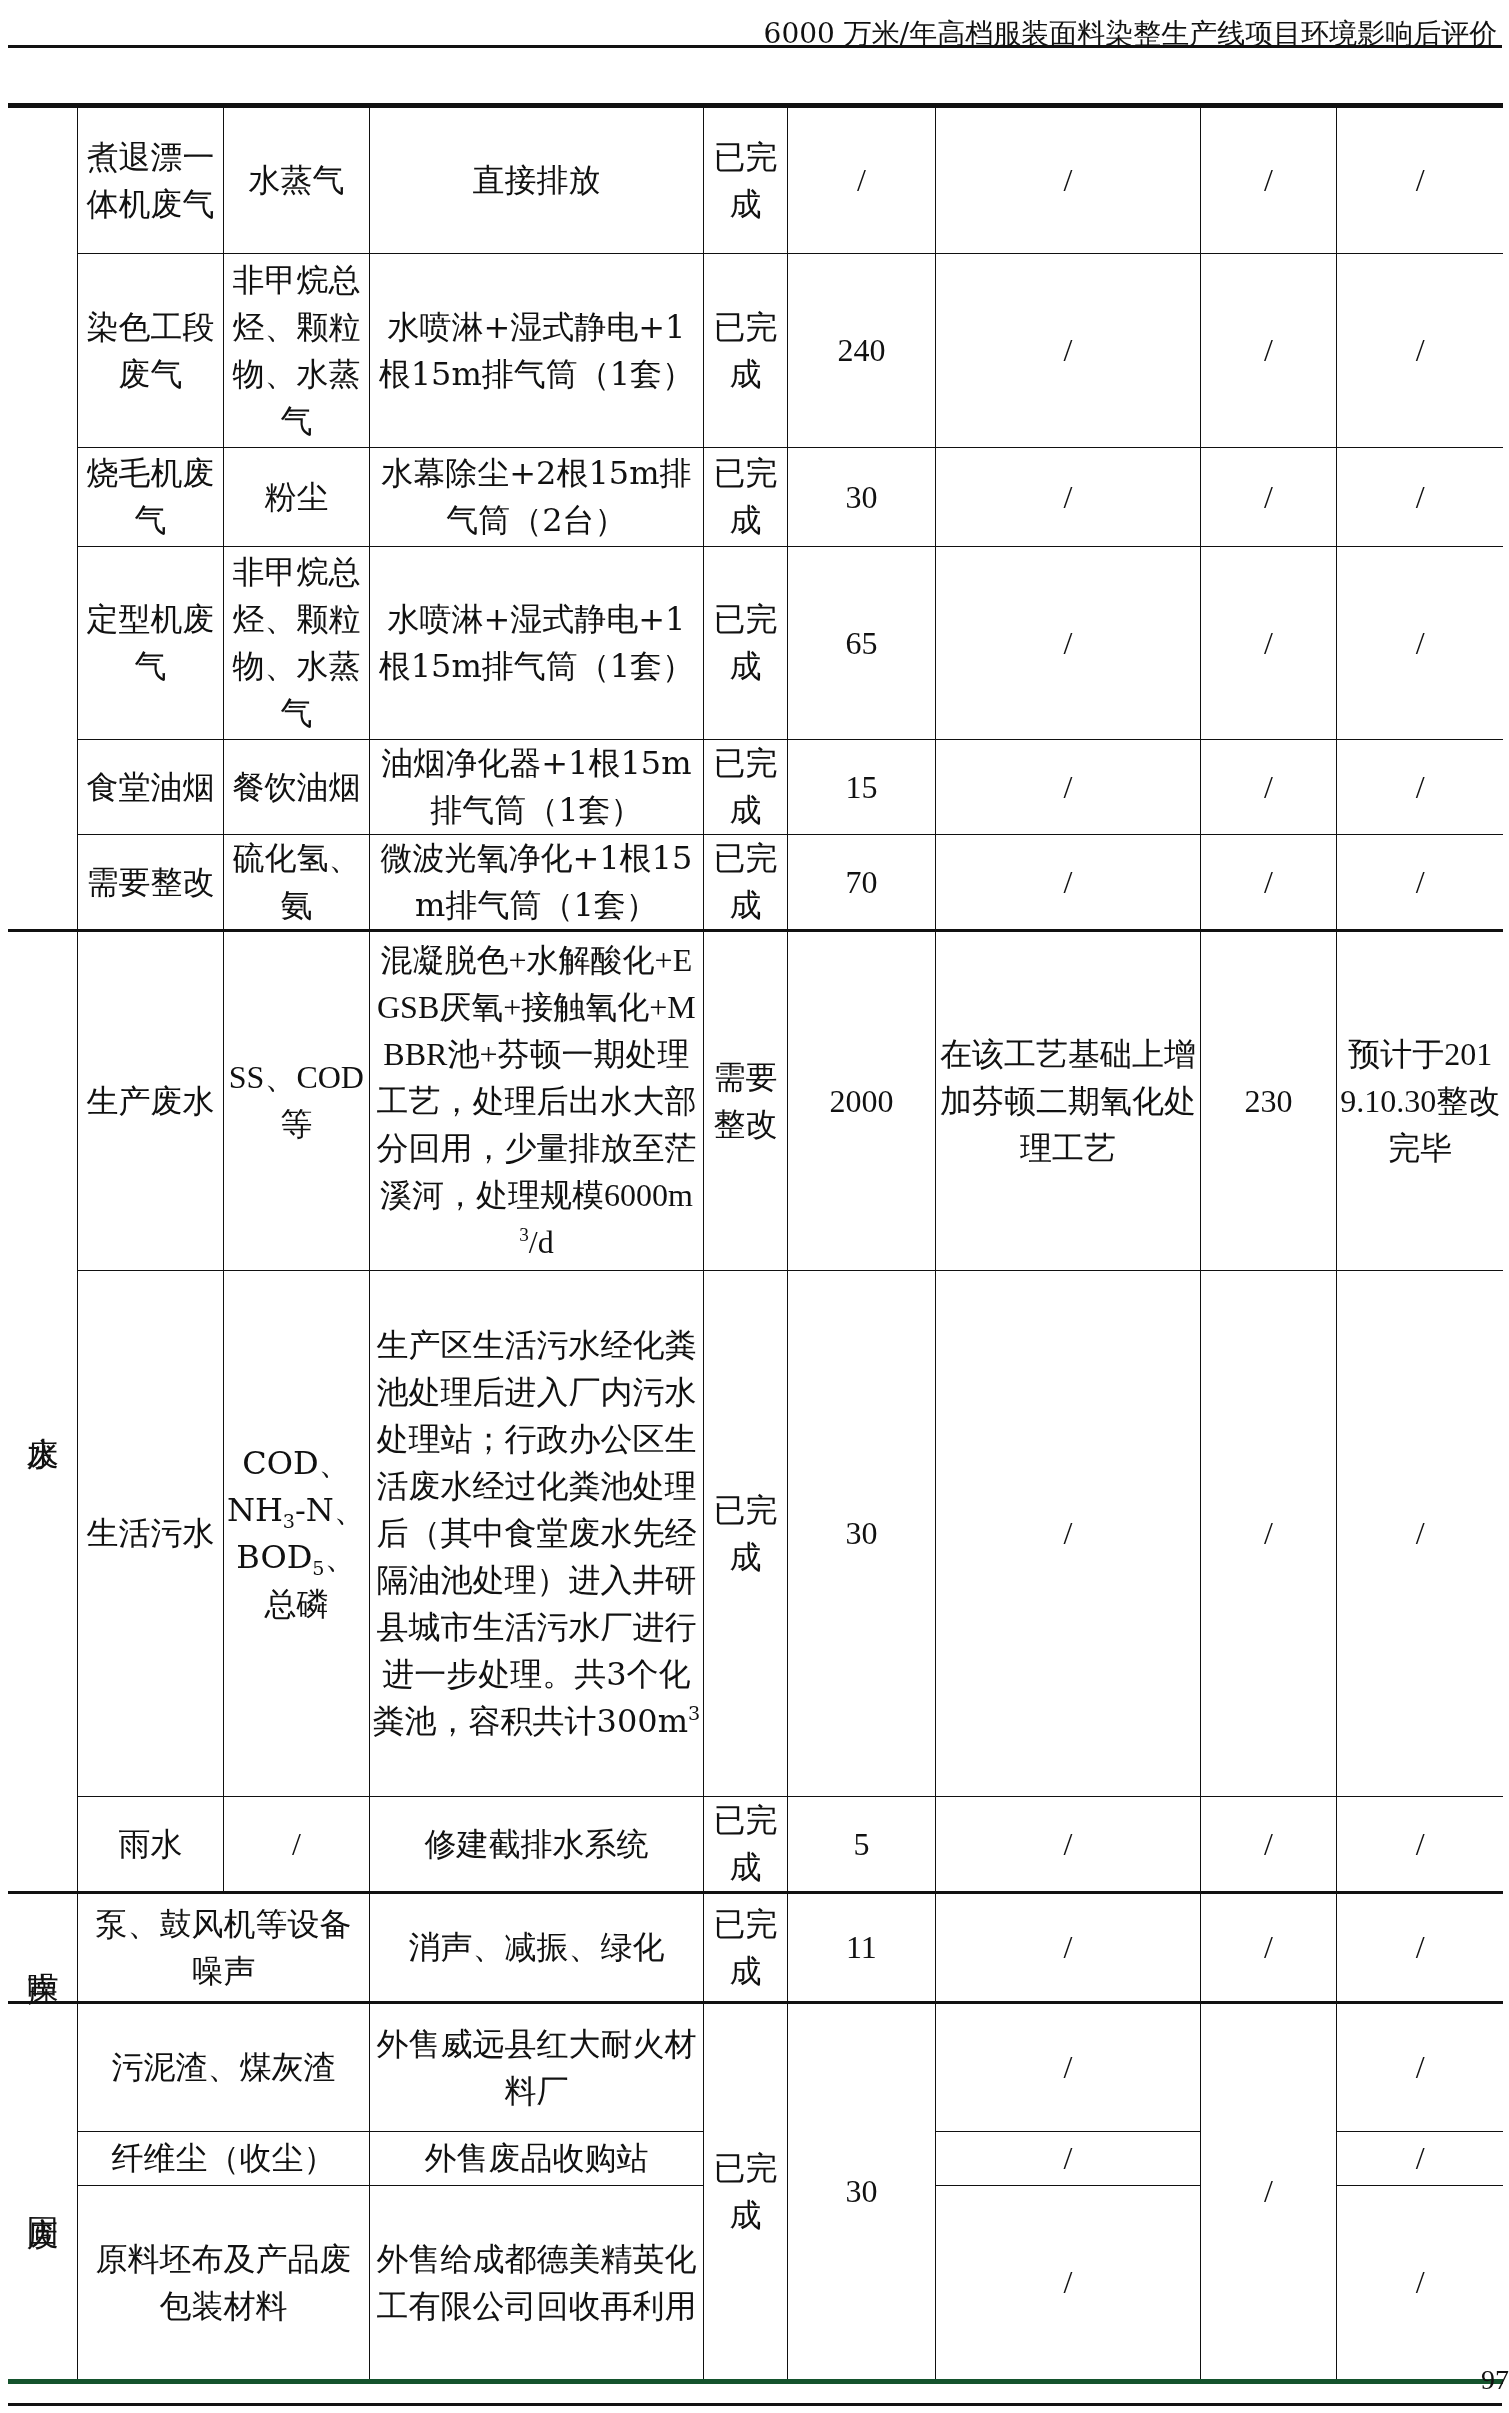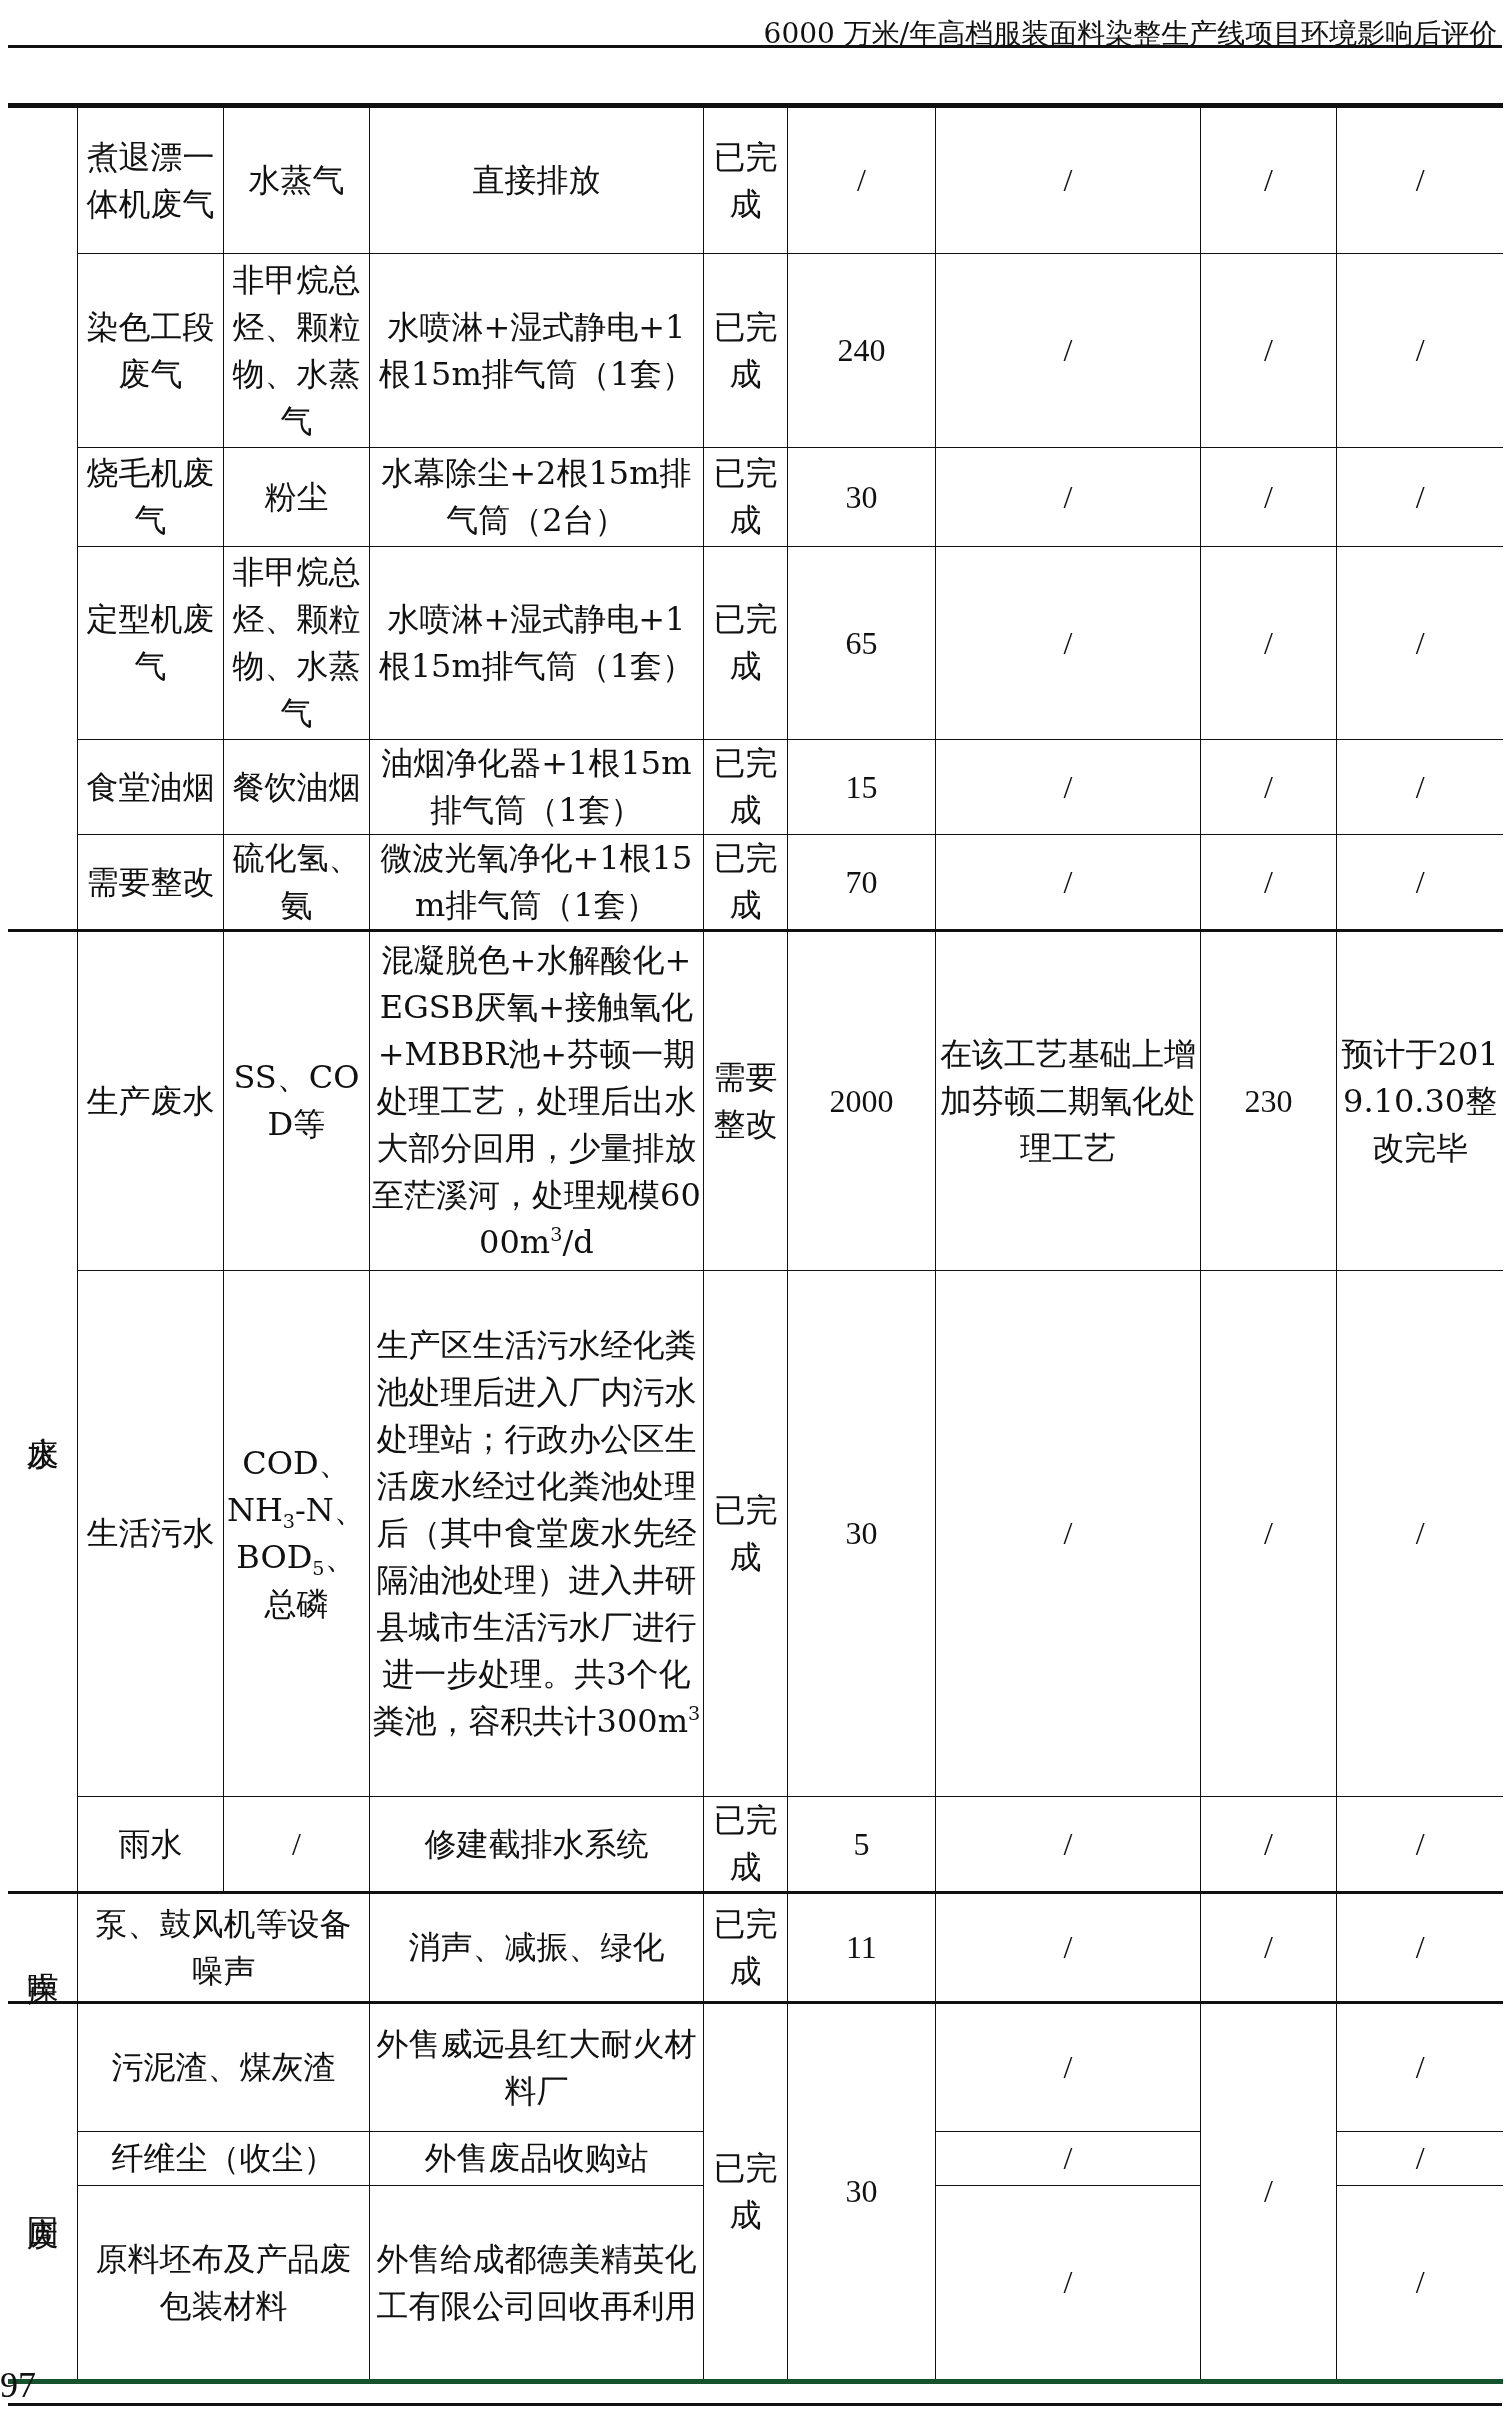--- a/index.html
+++ b/index.html
@@ -5,25 +5,25 @@
   html,body{margin:0;padding:0;background:#fff;}
   body{width:1509px;height:2413px;position:relative;overflow:hidden;
        font-family:"DejaVu Serif","Liberation Serif",serif;color:#111;}
   .header-title{position:absolute;right:11.8px;top:15px;font-size:28px;letter-spacing:0;}
   .header-rule{position:absolute;left:8.4px;right:6.7px;top:45px;height:2.5px;background:#111;}
   table.eia{position:absolute;left:8.4px;top:103px;width:1494px;border-collapse:collapse;table-layout:fixed;
             font-size:32px;line-height:47px;border-top:5px solid #111;border-bottom:5px solid #14532d;}
   table.eia td{border:1.7px solid #111;text-align:center;vertical-align:middle;padding:0 1.7px;word-break:break-all;}
   table.eia td.cat{border-left:none;}
   table.eia td:last-child{border-right:none;}
-  table.eia tr.group-sep td{border-top:3.4px solid #111;}
+  table.eia tr.group-sep td{border-top:3.4px solid #111;font-family:Liberation Serif, serif;}
   table.eia td.cat{line-height:49px;}
   .num{font-family:"Liberation Serif","DejaVu Serif",serif;}
   sup,sub{font-size:60%;line-height:0;}
-  .page-number{position:absolute;left:0;right:0;top:2364px;text-align:left;font-size:36px;
+  .page-number{position:absolute;left:0;right:0;top:2364px;text-align:right;font-size:28px;
                font-family:"Liberation Serif",serif;}
   .footer-rule{position:absolute;left:8.4px;right:6.7px;top:2403px;height:3.4px;background:#111;}
 </style>
 </head>
 <body>
 
 <div class="header-title">6000 万米/年高档服装面料染整生产线项目环境影响后评价</div>
 <div class="header-rule"></div>
 
 <table class="eia">

